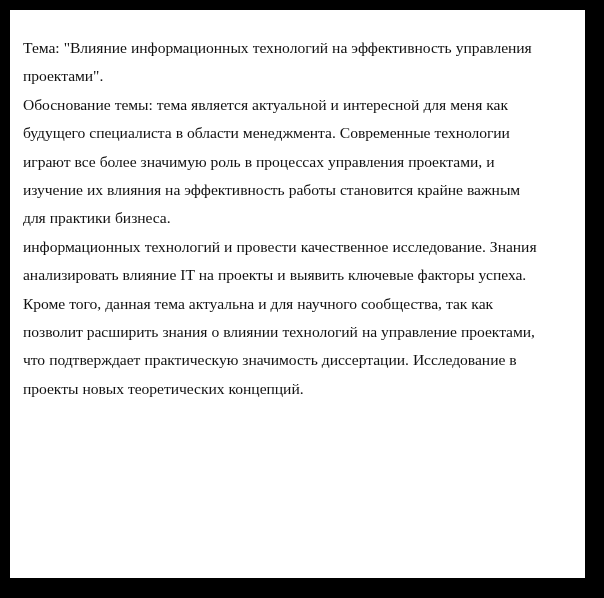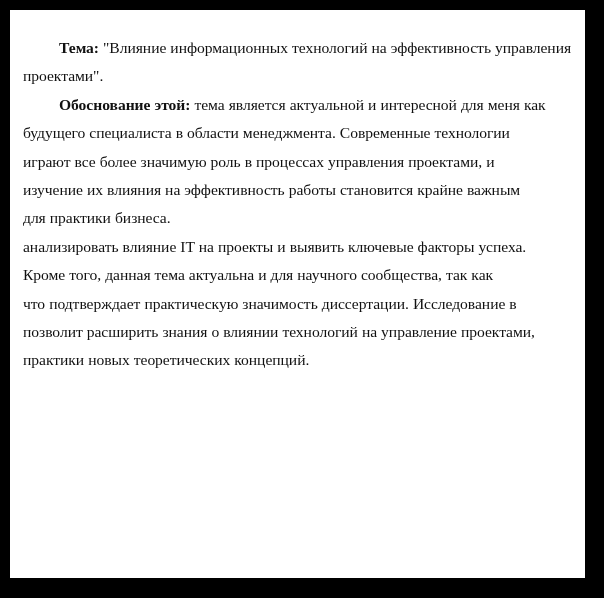--- a/index.html
+++ b/index.html
@@ -23,51 +23,51 @@
     .para {
       margin: 0;
       font-family: "Liberation Serif", "DejaVu Serif", serif;
       font-size: 15.6px;
       line-height: 28.4px;
       color: #111111;
       letter-spacing: -0.05px;
       word-spacing: 0.2px;
     }
     .para b {
-      font-weight: bold;
-      margin-left: 36px;
+      font-weight: normal;
     }
     .line {
       display: block;
       white-space: nowrap;
     }
   </style>
 </head>
 <body>
 
 <div class="page">
 
   <p class="para">
     <span class="line"><b>Тема:</b><span> "Влияние информационных технологий на эффективность управления</span></span>
     <span class="line">проектами".</span>
   </p>
 
   <p class="para">
-    <span class="line"><b>Обоснование этой:</b><span> тема является актуальной и интересной для меня как</span></span>
+    <span class="line"><b>Обоснование темы:</b><span> тема является актуальной и интересной для меня как</span></span>
     <span class="line">будущего специалиста в области менеджмента. Современные технологии</span>
     <span class="line">играют все более значимую роль в процессах управления проектами, и</span>
     <span class="line">изучение их влияния на эффективность работы становится крайне важным</span>
     <span class="line">для практики бизнеса.</span>
   </p>
 
   <p class="para">
+    <span class="line">информационных технологий и провести качественное исследование. Знания</span>
     <span class="line">анализировать влияние IT на проекты и выявить ключевые факторы успеха.</span>
   </p>
 
   <p class="para">
     <span class="line">Кроме того, данная тема актуальна и для научного сообщества, так как</span>
+    <span class="line">позволит расширить знания о влиянии технологий на управление проектами,</span>
     <span class="line">что подтверждает практическую значимость диссертации. Исследование в</span>
-    <span class="line">позволит расширить знания о влиянии технологий на управление проектами,</span>
-    <span class="line">практики новых теоретических концепций.</span>
+    <span class="line">проекты новых теоретических концепций.</span>
   </p>
 
 
 </div>
 
 </body></html>

